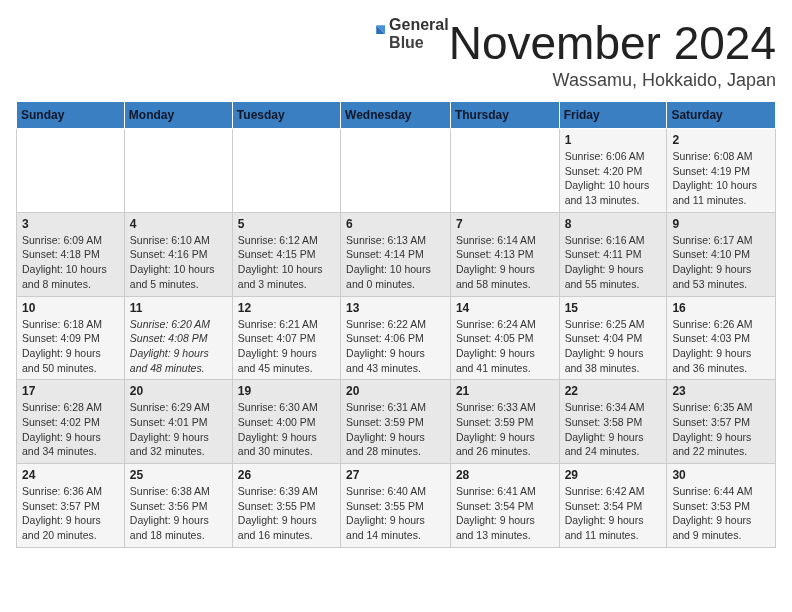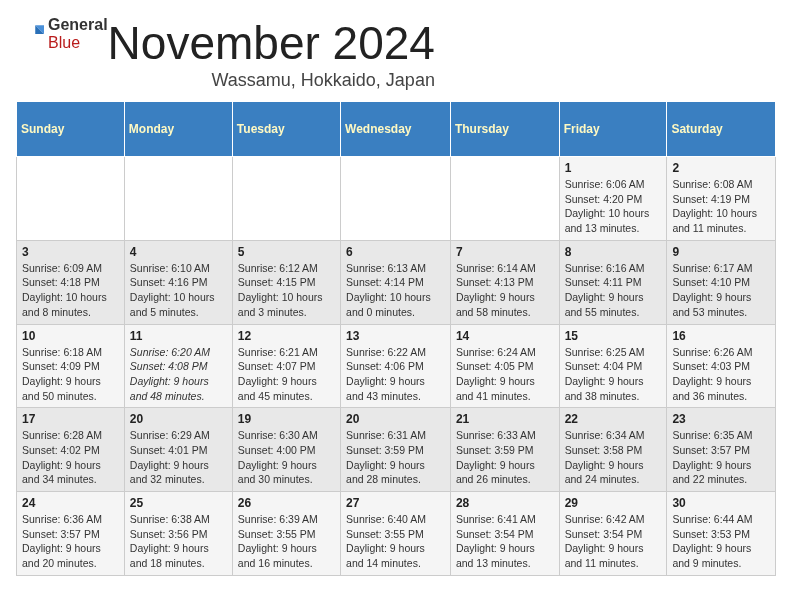--- a/index.html
+++ b/index.html
@@ -5,21 +5,21 @@
     * { box-sizing: border-box; margin: 0; padding: 0; }
     body {
       font-family: Arial, sans-serif;
       background: #fff;
       width: 792px;
       min-height: 612px;
       padding: 16px;
     }
     .header-area {
       display: flex;
-      justify-content: flex-start;
+      justify-content: flex-end;
       align-items: flex-start;
       margin-bottom: 10px;
     }
     .logo {
       display: flex;
       align-items: center;
       gap: 4px;
     }
     .logo-icon {
       width: 28px;
@@ -37,22 +37,22 @@
       font-size: 18px;
       color: #444;
     }
     table {
       width: 100%;
       border-collapse: collapse;
       font-size: 11px;
     }
     thead tr th {
       background-color: #3a7fc1;
-      color: #fef9c3;
-      padding: 20px 4px;
+      color: #0f172a;
+      padding: 6px 4px;
       text-align: left;
       font-size: 12px;
       font-weight: bold;
       border: 1px solid #fff;
     }
     tbody tr {
       vertical-align: top;
     }
     tbody tr:nth-child(odd) {
       background-color: #f5f5f5;
@@ -89,21 +89,21 @@
 
 <div class="header-area">
   <div class="logo">
     <svg class="logo-icon" viewBox="0 0 32 32">
       <rect x="0" y="0" width="32" height="32" fill="white"></rect>
       <polygon points="22,6 32,6 32,16" fill="#4a90d9"></polygon>
       <polygon points="22,6 32,16 22,16" fill="#2a70b8"></polygon>
     </svg>
     <div style="display:flex;flex-direction:column;line-height:1.1;">
       <span style="font-size:16px;font-weight:bold;color:#333;">General</span>
-      <span style="font-size:16px;font-weight:normal;color:#b91c1c;">Blue</span>
+      <span style="font-size:16px;font-weight:bold;color:#404040;">Blue</span>
     </div>
   </div>
   <div class="title-block">
     <div class="month-title">November 2024</div>
     <div class="location-title">Wassamu, Hokkaido, Japan</div>
   </div>
 </div>
 
 <table>
   <thead>

